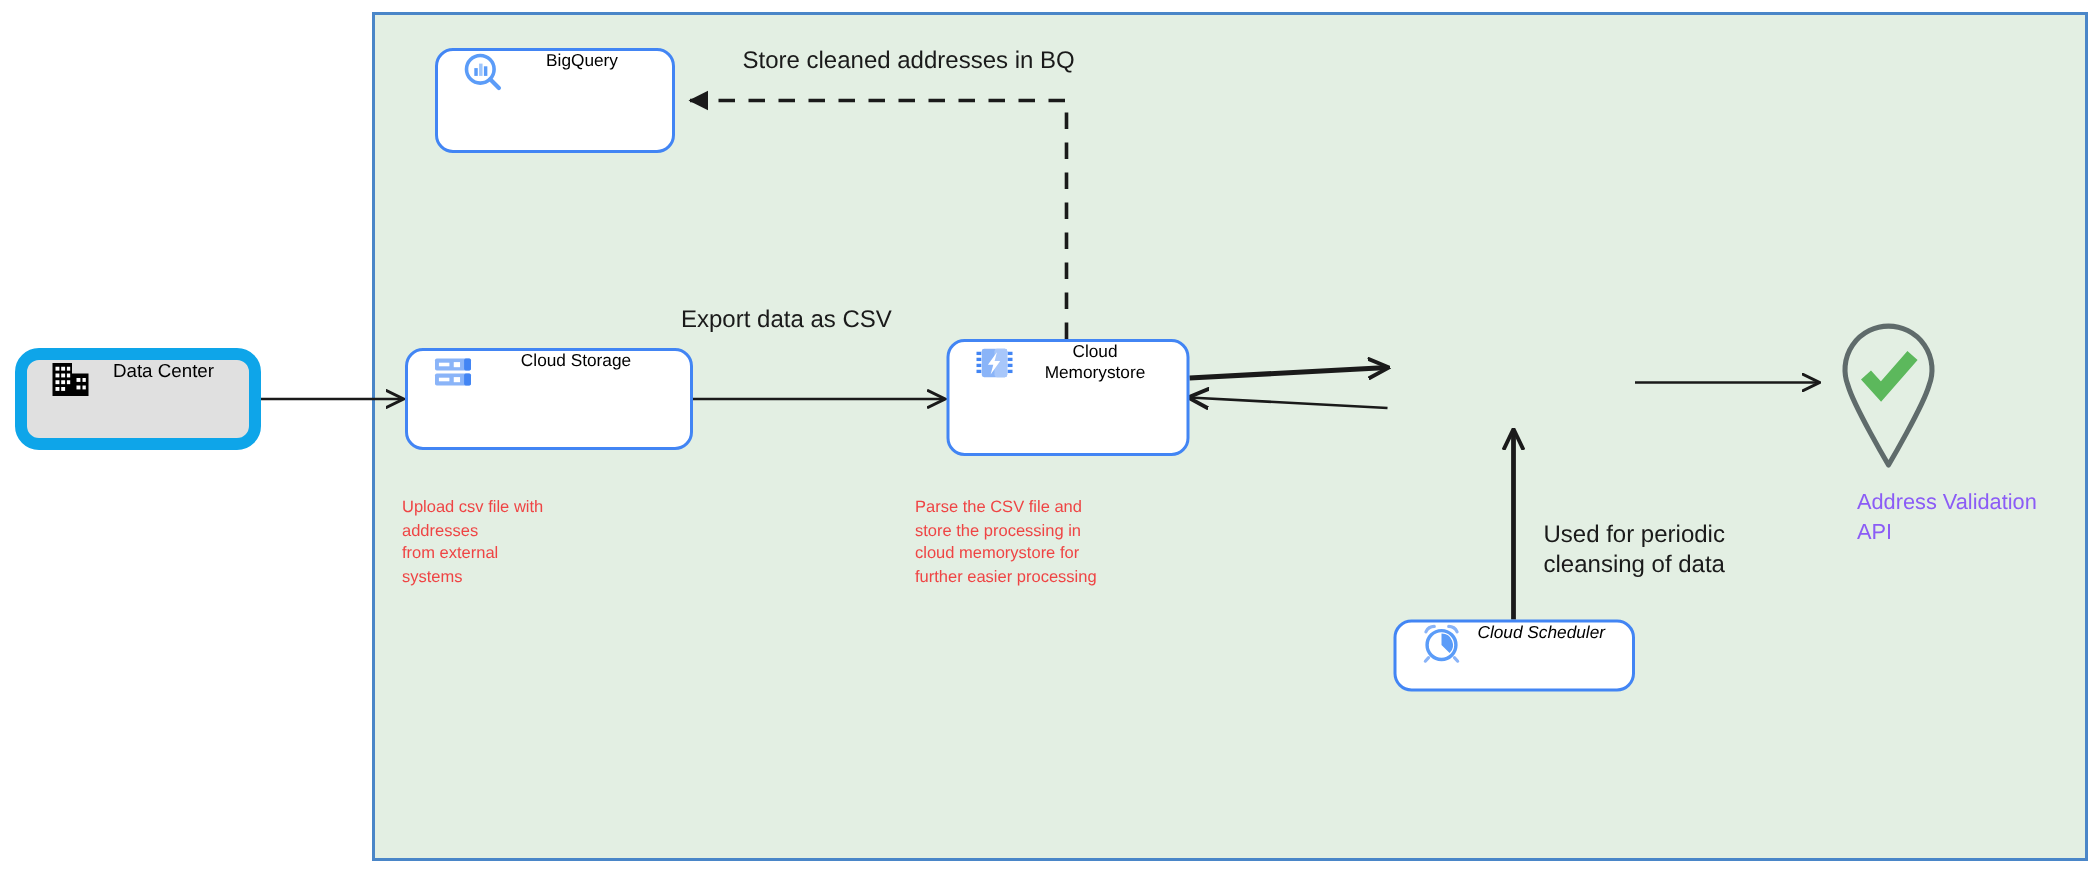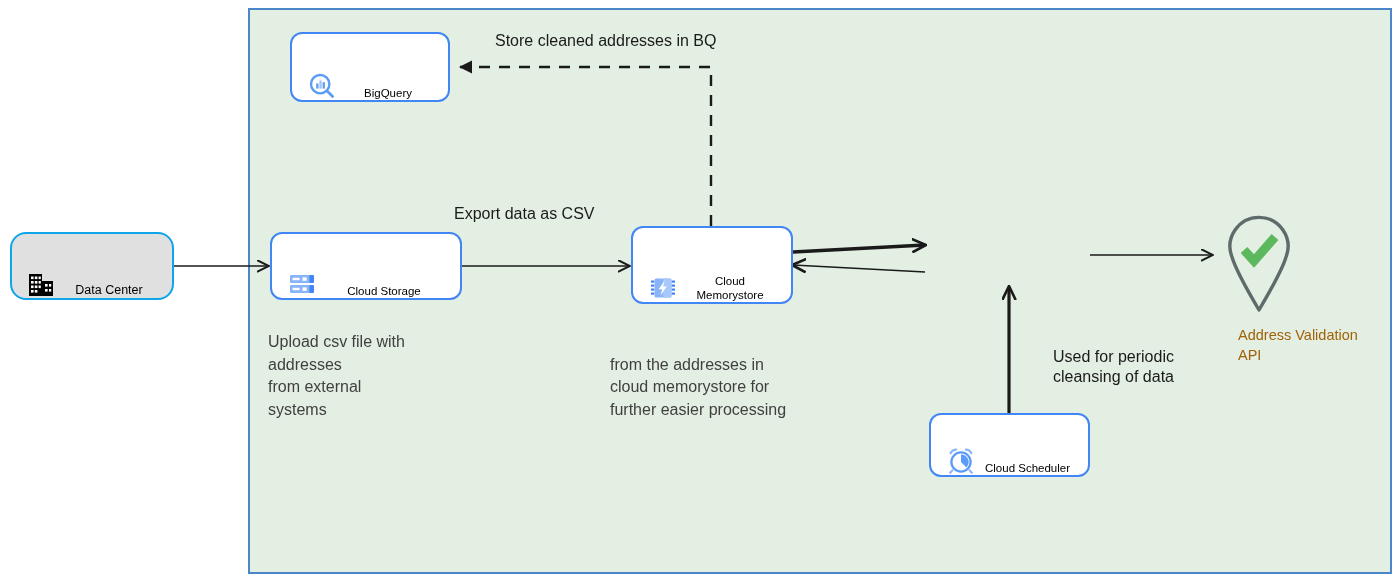--- a/index.html
+++ b/index.html
@@ -24,28 +24,28 @@
     background: #e3efe3;
     border: 2px solid #4a86c8;
     box-sizing: border-box;
   }
 
   
   .node {
     position: absolute;
     box-sizing: border-box;
     display: flex;
-    align-items: flex-end;
+    align-items: flex-start;
     background: #ffffff;
     border: 2px solid #4285f4;
     border-radius: 12px;
   }
   .node.gray {
     background: #e0e0e0;
-    border: 2px solid #0ea5e9;
+    border: 8px solid #0ea5e9;
     border-radius: 16px;
   }
   .node .ico {
     flex: 0 0 auto;
     display: flex;
     align-items: center;
     justify-content: center;
     margin-left: 16px;
   }
   .node .lbl {
@@ -62,28 +62,28 @@
   
   .edge-label {
     position: absolute;
     font-size: 16px;
     color: #1a1a1a;
     white-space: nowrap;
     line-height: 1.25;
   }
   .note {
     position: absolute;
-    font-size: 16px;
-    color: #404040;
+    font-size: 11px;
+    color: #ef4444;
     line-height: 1.42;
   }
   .api-label {
     position: absolute;
     font-size: 14.5px;
-    color: #a16207;
+    color: #8b5cf6;
     line-height: 1.35;
     width: 150px;
   }
   .pin { position: absolute; }
 </style>
 </head>
 <body>
 
 <div id="canvas">
 
@@ -204,21 +204,21 @@
         <path d="M15.6,6.8 L9.6,15.2 L13.2,15.2 L11.4,21.6 L17.8,12.6 L14.1,12.6 Z" fill="#ffffff"></path>
       </svg>
     </span>
     <span class="lbl">
       <span>Cloud</span><br>
       <span>Memorystore</span>
     </span>
   </div>
 
 
-  <div class="node" style="left:929px; top:413px; width:161px; height:64px;">
+  <div class="node" style="left:929px; top:413px; width:161px; height:48px;font-style:italic;">
     <span class="ico">
       <svg width="28" height="28" viewBox="0 0 28 28" xmlns="http://www.w3.org/2000/svg">
         <path d="M3.6,6.2 A6.2,6.2 0 0 1 9.2,2.6" fill="none" stroke="#8ab4f8" stroke-width="2.1" stroke-linecap="round"></path>
         <path d="M24.4,6.2 A6.2,6.2 0 0 0 18.8,2.6" fill="none" stroke="#8ab4f8" stroke-width="2.1" stroke-linecap="round"></path>
         <circle cx="14" cy="15" r="9.6" fill="none" stroke="#5b9cf8" stroke-width="2.3"></circle>
         <path d="M14,15 L14,7.4 A7.6,7.6 0 0 1 19.4,20.4 Z" fill="#5b9cf8"></path>
         <line x1="5.4" y1="23.4" x2="3.2" y2="25.8" stroke="#8ab4f8" stroke-width="2.1" stroke-linecap="round"></line>
         <line x1="22.6" y1="23.4" x2="24.8" y2="25.8" stroke="#8ab4f8" stroke-width="2.1" stroke-linecap="round"></line>
       </svg>
     </span>
@@ -233,32 +233,32 @@
   </div>
   <div class="api-label" style="left:1238px; top:326px;">
     <span>Address Validation</span><br>
     <span>API</span>
   </div>
 
   <div class="edge-label" style="left:495px; top:31px;">Store cleaned addresses in BQ</div>
 
   <div class="edge-label" style="left:454px; top:204px;">Export data as CSV</div>
 
-  <div class="edge-label" style="left:1053px; top:347px;">
+  <div class="edge-label" style="left:1029px; top:347px;">
     <span>Used for periodic</span><br>
     <span>cleansing of data</span>
   </div>
 
   <div class="note" style="left:268px; top:331px; width:300px;">
     <span>Upload csv file with</span><br>
     <span>addresses</span><br>
     <span>from external</span><br>
     <span>systems</span>
   </div>
 
   <div class="note" style="left:610px; top:331px; width:330px;">
-    <br>
-    <span>from the addresses in</span><br>
+    <span>Parse the CSV file and</span><br>
+    <span>store the processing in</span><br>
     <span>cloud  memorystore for</span><br>
     <span>further easier processing</span>
   </div>
 
 </div>
 
 </body></html>

